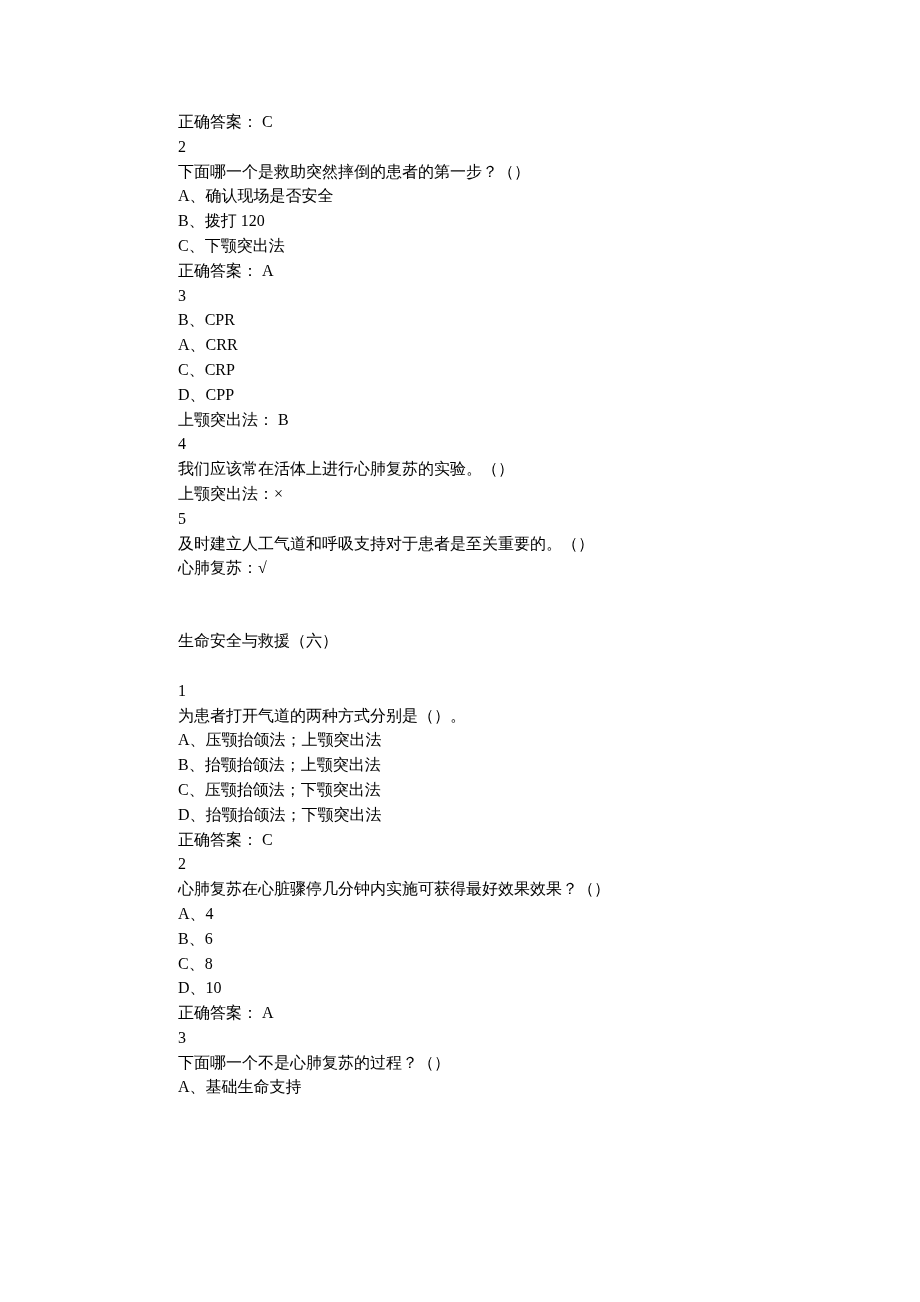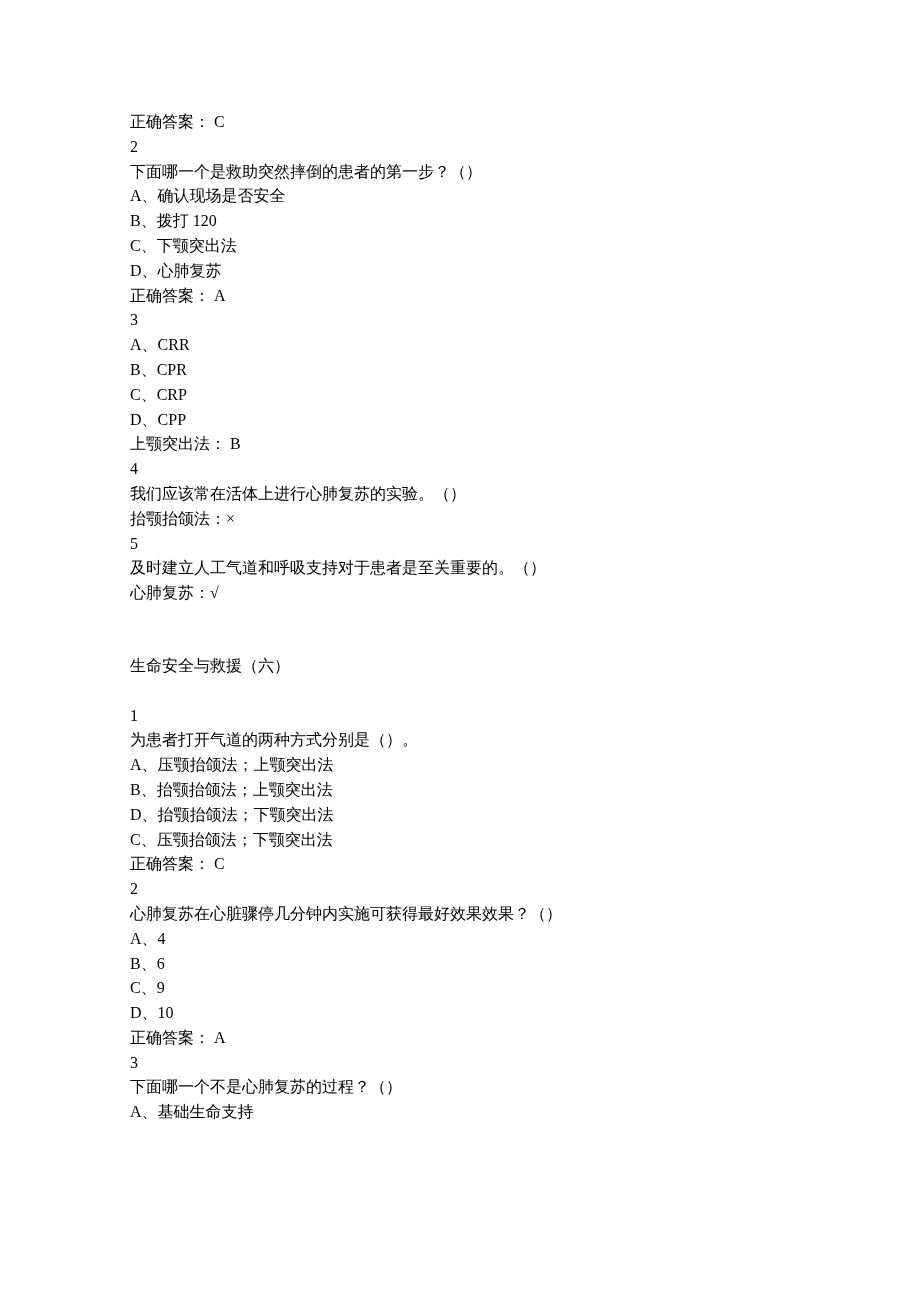--- a/index.html
+++ b/index.html
@@ -12,74 +12,74 @@
     line-height: 1.55;
   }
   .page {
     width: 920px;
     min-height: 1302px;
     box-sizing: border-box;
     padding: 110px 130px 60px 130px;
   }
   .line {
     white-space: pre-wrap;
+    margin-left: 48px;
   }
   .spacer {
     height: 48px;
   }
 </style>
 </head>
 <body>
 
 <div class="page">
 
   <div class="line">正确答案： C</div>
 
   <div class="line">2</div>
   <div class="line">下面哪一个是救助突然摔倒的患者的第一步？（）</div>
   <div class="line">A、确认现场是否安全</div>
   <div class="line">B、拨打 120</div>
   <div class="line">C、下颚突出法</div>
-  <div class="line">D、心肺复苏</div>
   <div class="line">正确答案： A</div>
 
   <div class="line">3</div>
+  <div class="line">B、CPR</div>
   <div class="line">A、CRR</div>
-  <div class="line">B、CPR</div>
   <div class="line">C、CRP</div>
   <div class="line">D、CPP</div>
   <div class="line">上颚突出法： B</div>
 
   <div class="line">4</div>
   <div class="line">我们应该常在活体上进行心肺复苏的实验。（）</div>
-  <div class="line">抬颚抬颌法：×</div>
+  <div class="line">上颚突出法：×</div>
 
   <div class="line">5</div>
   <div class="line">及时建立人工气道和呼吸支持对于患者是至关重要的。（）</div>
   <div class="line">心肺复苏：√</div>
 
   <div class="spacer"></div>
 
   <div class="line">生命安全与救援（六）</div>
 
   <div class="line">&nbsp;</div>
 
   <div class="line">1</div>
   <div class="line">为患者打开气道的两种方式分别是（）。</div>
   <div class="line">A、压颚抬颌法；上颚突出法</div>
   <div class="line">B、抬颚抬颌法；上颚突出法</div>
+  <div class="line">C、压颚抬颌法；下颚突出法</div>
   <div class="line">D、抬颚抬颌法；下颚突出法</div>
-  <div class="line">C、压颚抬颌法；下颚突出法</div>
   <div class="line">正确答案： C</div>
 
   <div class="line">2</div>
   <div class="line">心肺复苏在心脏骤停几分钟内实施可获得最好效果效果？（）</div>
   <div class="line">A、4</div>
   <div class="line">B、6</div>
-  <div class="line">C、9</div>
+  <div class="line">C、8</div>
   <div class="line">D、10</div>
   <div class="line">正确答案： A</div>
 
   <div class="line">3</div>
   <div class="line">下面哪一个不是心肺复苏的过程？（）</div>
   <div class="line">A、基础生命支持</div>
 
 </div>
 
 </body></html>

